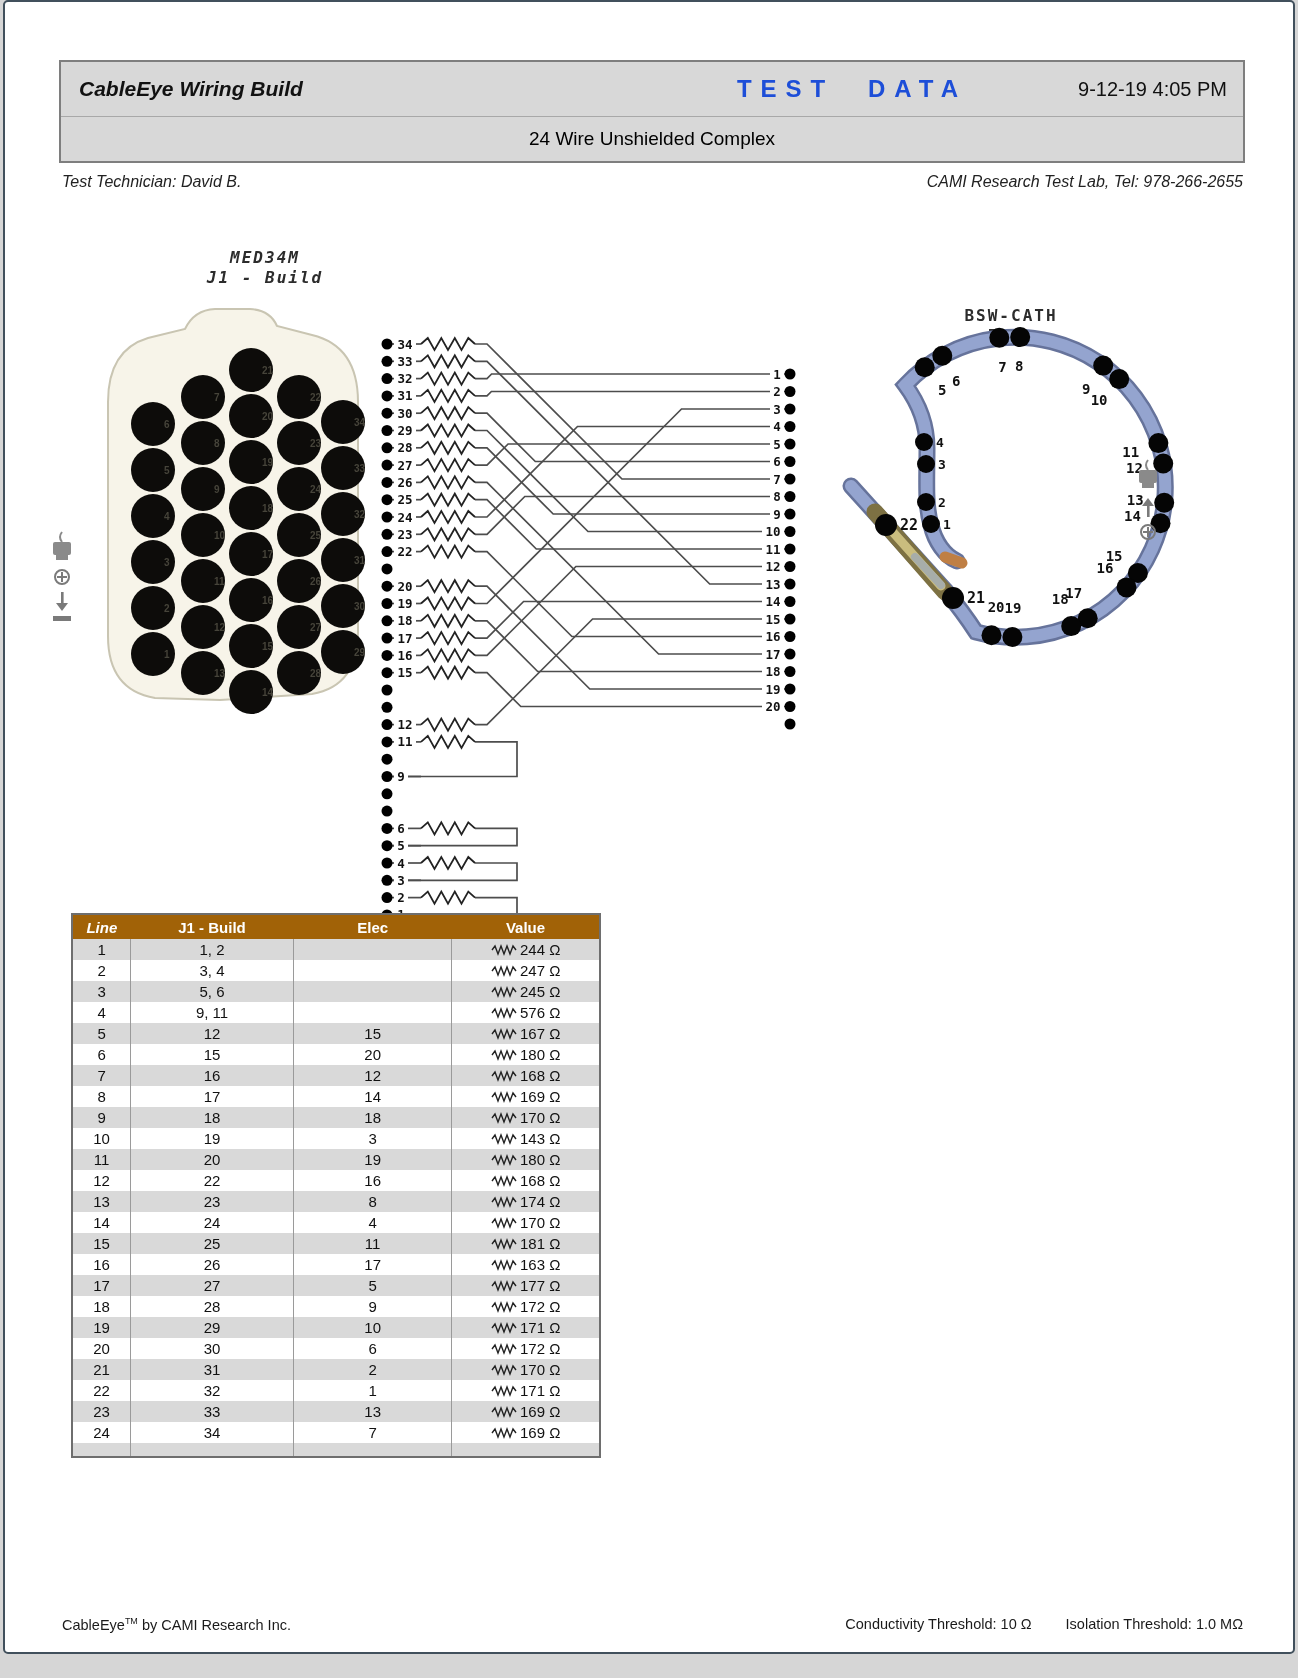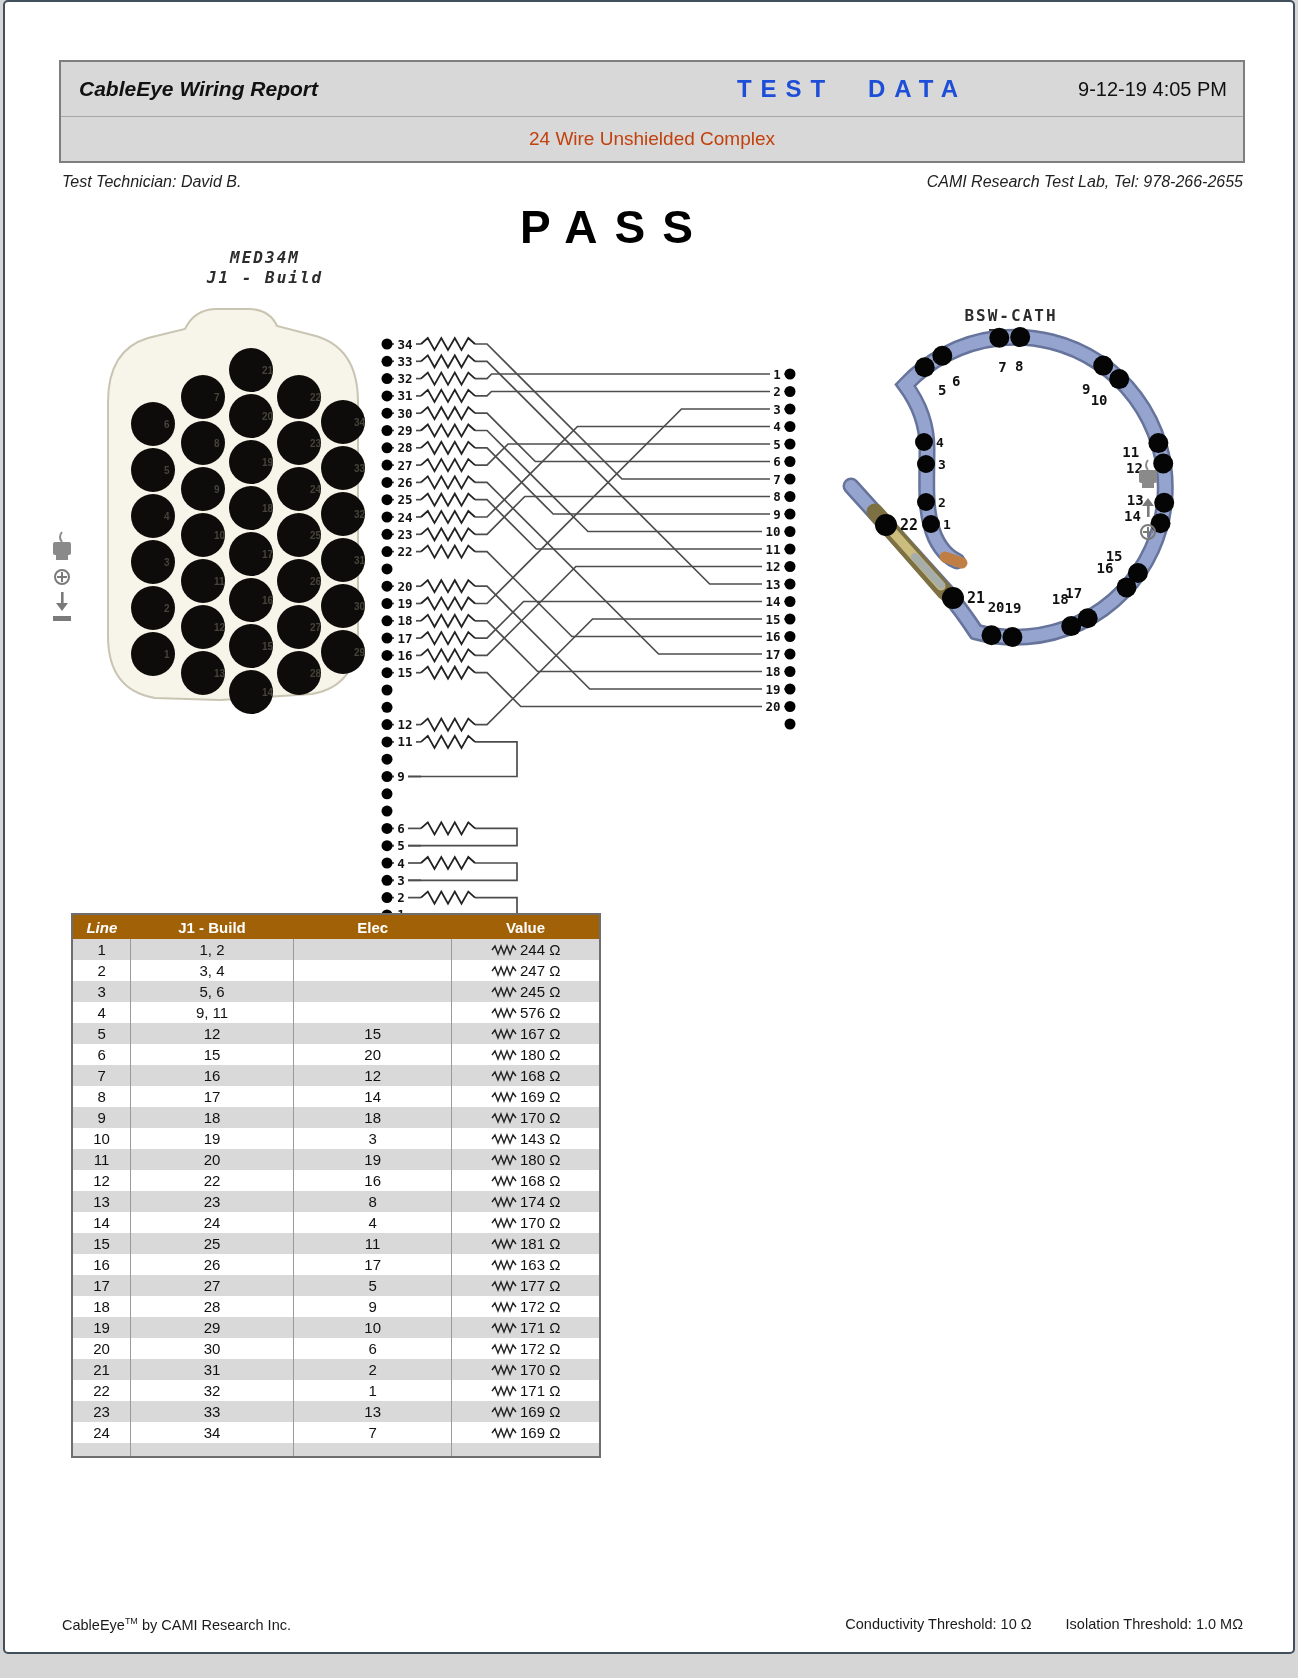--- a/index.html
+++ b/index.html
@@ -6,21 +6,21 @@
   body{width:1298px;height:1678px;background:#d6d6d6;font-family:"Liberation Sans",sans-serif;}
   .page{position:relative;width:1288px;height:1650px;margin:0 auto;background:#ffffff;
         border:2px solid #41505c;border-radius:5px;overflow:hidden;}
   .abs{position:absolute;}
   
   .hdr{left:54px;top:58px;width:1186px;height:103px;background:#d8d8d8;border:2px solid #7e7e7e;box-sizing:border-box;}
   .hdr-row1{display:flex;align-items:center;height:54px;border-bottom:1px solid #a8a8a8;}
   .hdr-title{font-size:21px;font-weight:bold;font-style:italic;color:#111;padding-left:18px;width:330px;}
   .hdr-center{flex:1;text-align:right;font-size:24px;font-weight:bold;letter-spacing:9px;word-spacing:18px;color:#1d4ed8;}
   .hdr-date{width:260px;text-align:right;padding-right:16px;font-size:20px;color:#111;}
-  .hdr-row2{height:44px;display:flex;align-items:center;justify-content:center;font-size:19px;color:#c2410c;}
+  .hdr-row2{height:44px;display:flex;align-items:center;justify-content:center;font-size:19px;color:#000000;}
   .techline{top:171px;font-size:16px;font-style:italic;color:#222;}
   .pass{left:0;top:198px;width:1220px;text-align:center;font-size:46px;font-weight:bold;letter-spacing:17px;color:#000;}
   .conn-title{font-family:"DejaVu Sans Mono",monospace;font-weight:bold;font-size:16px;color:#2c2c2c;
               text-align:center;letter-spacing:2px;line-height:1.25;}
   
   .nl-title{left:66px;top:882px;width:530px;text-align:center;font-size:21px;font-weight:bold;letter-spacing:6px;color:#000;}
   .nl-wrap{left:66px;top:911px;width:530px;}
   table.netlist{border-collapse:collapse;width:530px;border:2px solid #6e6e6e;font-size:15px;color:#111;}
   table.netlist th{background:#a16207;color:#fff;font-weight:bold;height:22px;padding:1px 0;}
   table.netlist th.c-line{font-style:italic;}
@@ -36,33 +36,32 @@
   .foot sup{font-size:9px;}
   .foot-right{display:flex;gap:34px;}
 </style>
 </head>
 <body>
 
 <div class="page">
 
   <div class="abs hdr">
     <div class="hdr-row1">
-      <span class="hdr-title">CableEye Wiring Report</span>
+      <span class="hdr-title">CableEye Wiring Build</span>
       <span class="hdr-center">TEST DATA</span>
       <span class="hdr-date">9-12-19  4:05 PM</span>
     </div>
     <div class="hdr-row2">
       <span>24 Wire Unshielded Complex</span>
     </div>
   </div>
 
   <div class="abs techline" style="left:57px;">Test Technician: David B.</div>
   <div class="abs techline" style="right:50px;">CAMI Research Test Lab, Tel: 978-266-2655</div>
 
-  <div class="abs pass">PASS</div>
 
   <div class="abs conn-title" style="left:160px;top:246px;width:200px;font-style:italic;">
     <div>MED34M</div>
     <div>J1 - Build</div>
   </div>
   <div class="abs conn-title" style="left:901px;top:282px;width:210px;margin-top:22px;">
     <div>BSW-CATH</div>
     <div>Elec</div>
   </div>
 

